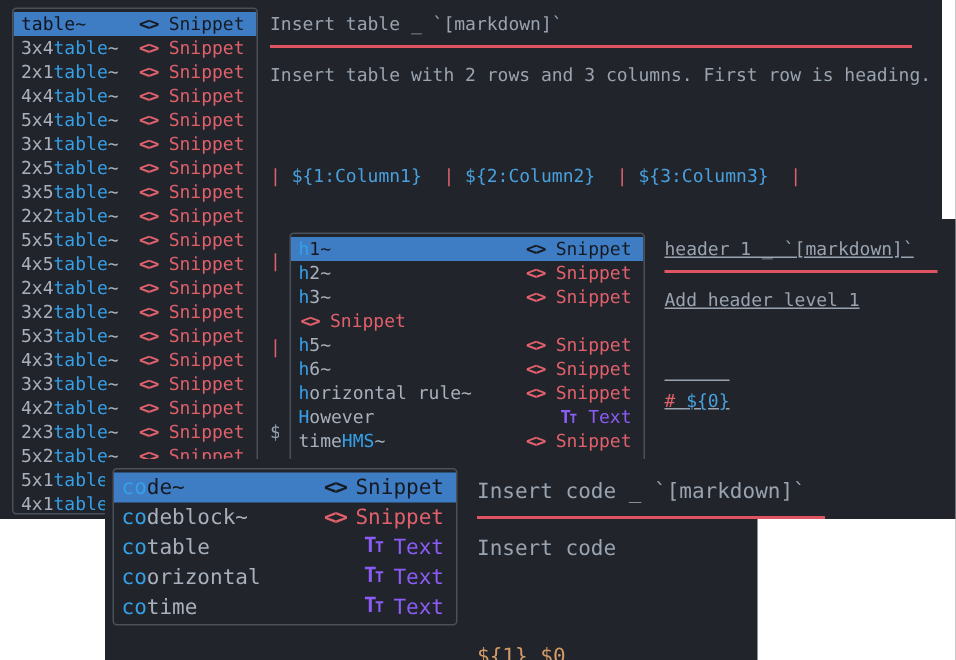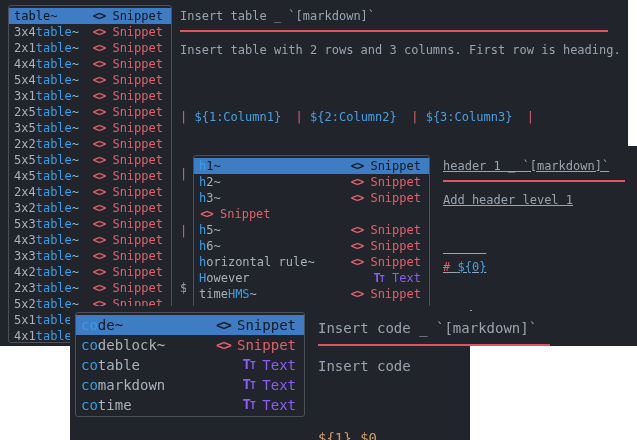--- a/index.html
+++ b/index.html
@@ -1,21 +1,21 @@
 <!DOCTYPE html>
 <html><head>
 <meta charset="utf-8">
 <style>
   * { margin:0; padding:0; box-sizing:border-box; }
   html,body { width:637px; height:440px; background:#ffffff; overflow:hidden;
               font-family:"DejaVu Sans Mono", monospace; }
   .widget { position:absolute; background:#21252b; }
   #w1 { left:0;   top:0;   width:628px; height:346px; z-index:1; }
   #w2 { left:186px;top:146px;width:451px; height:200px; z-index:2; }
-  #w3 { left:70px; top:306px;width:400px; height:134px; z-index:3; }
+  #w3 { left:70px; top:306px;width:435px; height:134px; z-index:3; }
 
   .list { position:absolute; border:1px solid #4b515a; border-radius:3px;
           background:#21252b; overflow:hidden; padding-top:2px; }
   #w1 .list { left:8px; top:5px;  width:164px; height:338px; }
   #w2 .list { left:7px; top:9px;  width:237px; height:164px; }
   #w3 .list { left:5px; top:6px;  width:230px; height:105px; }
 
   .row { display:flex; align-items:center; gap:6px; padding:0 8px 0 5px;
          height:16px; font-size:12px; line-height:16px; white-space:pre; }
   #w3 .row { height:20px; font-size:14px; line-height:20px; }
@@ -269,21 +269,21 @@
         <span class="kind">Snippet</span>
       </div>
 
       <div class="row text">
         <span class="lbl"><span class="pre"></span><span class="match">co</span><span class="post">table</span></span>
         <span class="ic"><span class="ic1">T</span><span class="ic2">T</span></span>
         <span class="kind">Text</span>
       </div>
 
       <div class="row text">
-        <span class="lbl"><span class="pre"></span><span class="match">co</span><span class="post">markdown</span></span>
+        <span class="lbl"><span class="pre"></span><span class="match">co</span><span class="post">orizontal</span></span>
         <span class="ic"><span class="ic1">T</span><span class="ic2">T</span></span>
         <span class="kind">Text</span>
       </div>
 
       <div class="row text">
         <span class="lbl"><span class="pre"></span><span class="match">co</span><span class="post">time</span></span>
         <span class="ic"><span class="ic1">T</span><span class="ic2">T</span></span>
         <span class="kind">Text</span>
       </div>
     </div>

